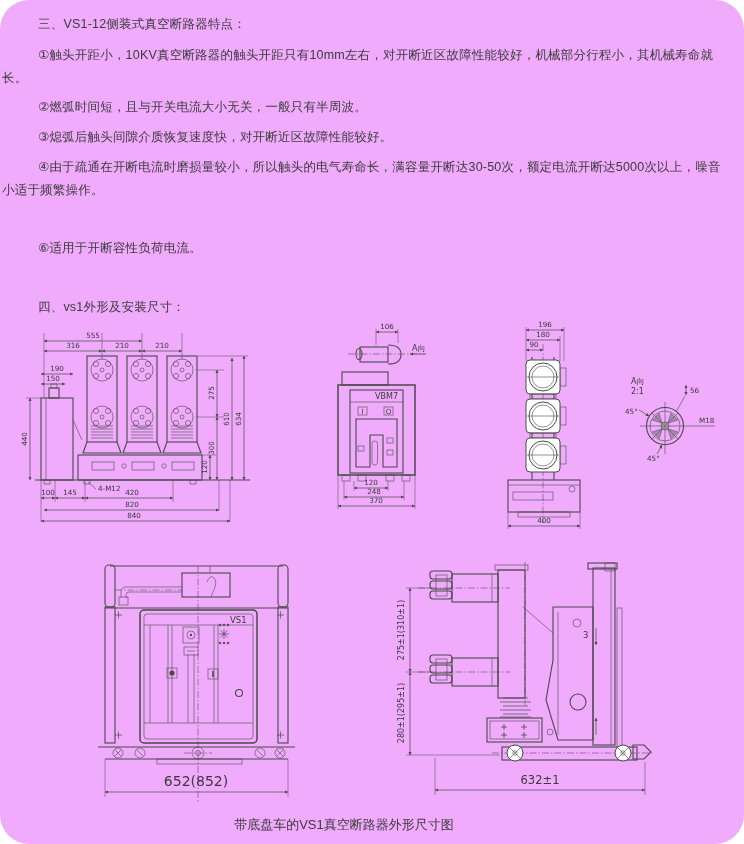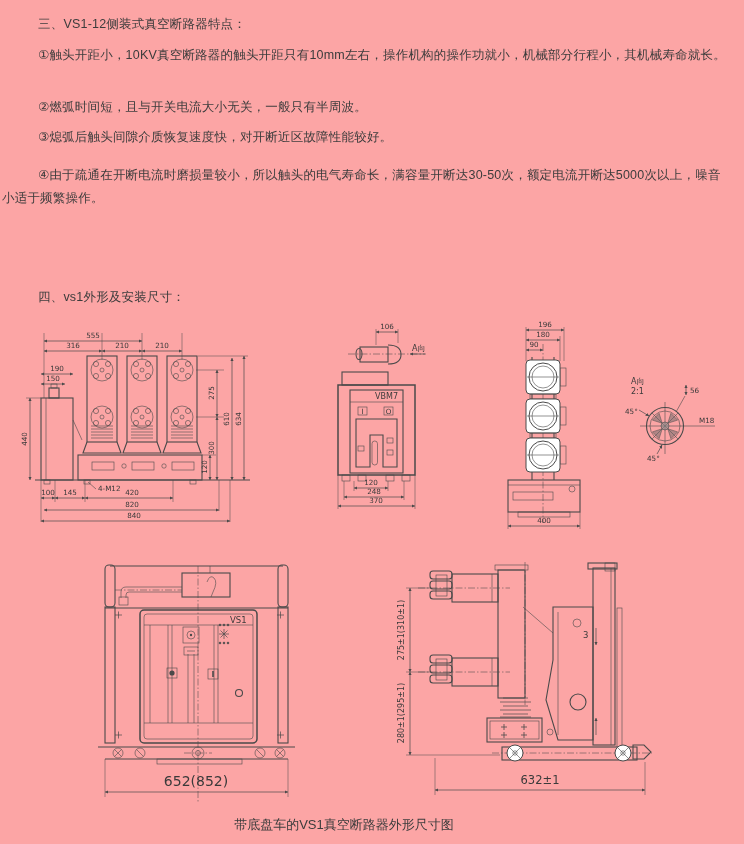--- a/index.html
+++ b/index.html
@@ -1,17 +1,17 @@
 <!DOCTYPE html>
 <html><head>
 <meta charset="utf-8">
 <style>
   html,body{margin:0;padding:0;background:#ffffff;}
-  .page{position:relative;width:744px;height:844px;background:#fca5a5;overflow:hidden;
-        font-family:"Liberation Sans","DejaVu Sans",sans-serif;color:#3c3c3c;}
+  .page{position:relative;width:744px;height:844px;background:#f0abfc;overflow:hidden;
+        font-family:"Liberation Sans","DejaVu Sans",sans-serif;color:#3c3c3c;border-radius:29px;}
   .t{position:absolute;left:2px;width:728px;font-size:12.5px;line-height:23px;
      text-indent:36px;color:#3c3c3c;letter-spacing:.2px;}
   .hd{text-indent:36px;}
   svg{position:absolute;overflow:visible;}
   .ln{stroke:#4a4a4a;stroke-width:1.1;fill:none;}
   .ln2{stroke:#4a4a4a;stroke-width:1.5;fill:none;}
   .thin{stroke:#4a4a4a;stroke-width:.6;fill:none;}
   .dim{stroke:#4a4a4a;stroke-width:.7;fill:none;}
   .ext{stroke:#4a4a4a;stroke-width:.5;fill:none;}
   .cl{stroke:#4a4a4a;stroke-width:.55;fill:none;stroke-dasharray:7 2 1.5 2;}
@@ -23,25 +23,26 @@
   text.big2{font:11.5px "DejaVu Sans",sans-serif;fill:#3a3a3a;}
   .caption{position:absolute;top:816px;left:0;width:688px;text-align:center;
            font-size:13px;color:#3c3c3c;}
 </style>
 </head>
 <body>
 
 <div class="page">
 
   <div class="t hd" style="top:13px">三、VS1-12侧装式真空断路器特点：</div>
-  <div class="t" style="top:44px">①触头开距小，10KV真空断路器的触头开距只有10mm左右，操作机构的操作功就小，机械部分行程小，其机械寿命就长。</div>
+  <div class="t" style="top:44px">①触头开距小，10KV真空断路器的触头开距只有10mm左右，对开断近区故障性能较好，机械部分行程小，其机械寿命就长。</div>
   <div class="t" style="top:126px">③熄弧后触头间隙介质恢复速度快，对开断近区故障性能较好。</div>
   <div class="t" style="top:96px">②燃弧时间短，且与开关电流大小无关，一般只有半周波。</div>
-  <div class="t" style="top:164px">④由于疏通在开断电流时磨损量较小，所以触头的电气寿命长，满容量开断达30-50次，额定电流开断达5000次以上，噪音小适于频繁操作。</div>
-  <div class="t hd" style="top:286px">四、vs1外形及安装尺寸：</div>
+  <div class="t" style="top:156px">④由于疏通在开断电流时磨损量较小，所以触头的电气寿命长，满容量开断达30-50次，额定电流开断达5000次以上，噪音小适于频繁操作。</div>
+  <div class="t" style="top:237px">⑥适用于开断容性负荷电流。</div>
+  <div class="t hd" style="top:296px">四、vs1外形及安装尺寸：</div>
 
   <svg style="left:20px;top:320px" width="305" height="215" viewBox="0 0 305 215">
     <defs>
         <marker id="a1" viewBox="0 0 10 10" refX="9.5" refY="5" markerWidth="5" markerHeight="5" orient="auto-start-reverse">
           <path d="M0,0L10,5L0,10z" fill="#4a4a4a"></path>
         </marker>
       </defs>
 
     <g>
       <g>

